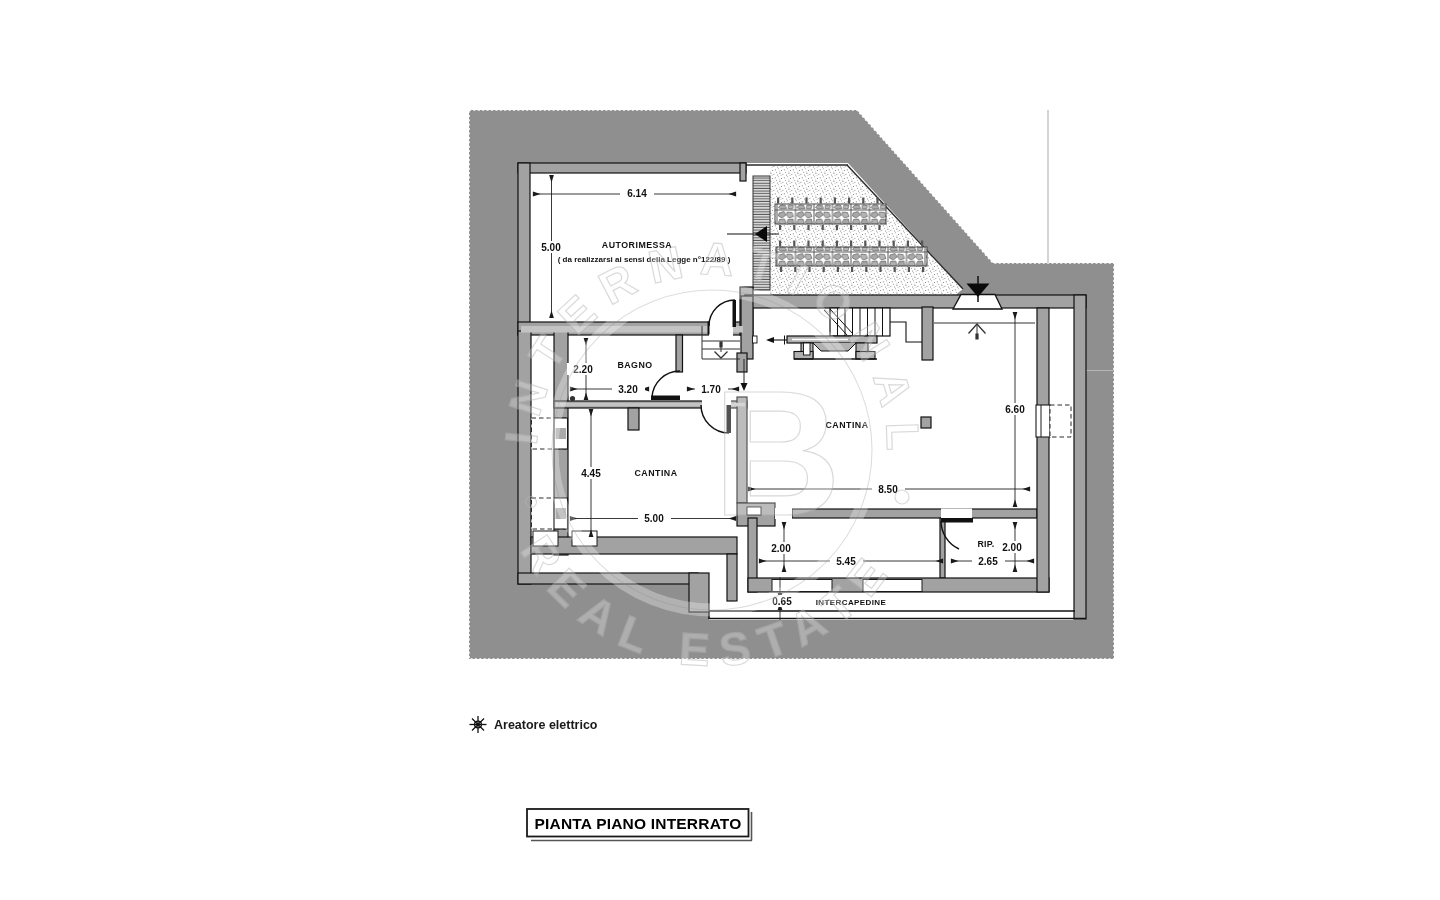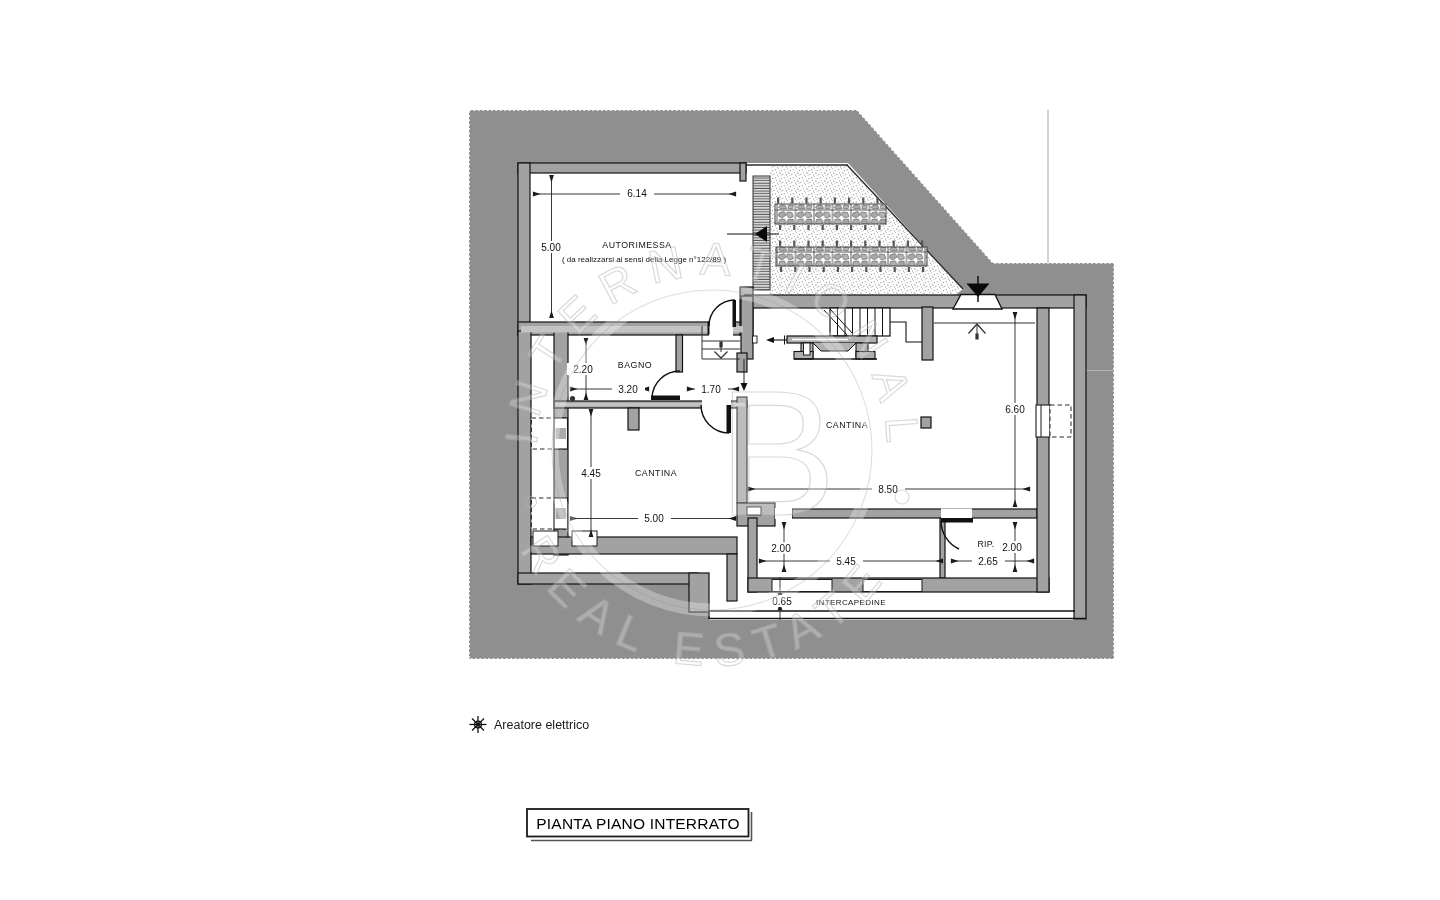--- a/index.html
+++ b/index.html
@@ -1,16 +1,16 @@
 <!DOCTYPE html>
 <html><head>
 <meta charset="utf-8">
 <style>
   html,body{margin:0;padding:0;background:#ffffff;}
-  .page{position:relative;width:1440px;height:900px;background:#ffffff;overflow:hidden;}
+  .page{position:relative;width:1440px;height:900px;background:#ffffff;overflow:hidden;font-weight:bold;}
   text{font-family:"Liberation Sans", sans-serif;}
 </style>
 </head>
 <body>
 <div class="page">
 <svg width="1440" height="900" viewBox="0 0 1440 900">
 <defs>
   <pattern id="stipple" width="9" height="8" patternUnits="userSpaceOnUse">
     <rect width="9" height="8" fill="#ffffff"></rect>
     <circle cx="1.3" cy="1.8" r="0.6" fill="#7f7f7f"></circle>

